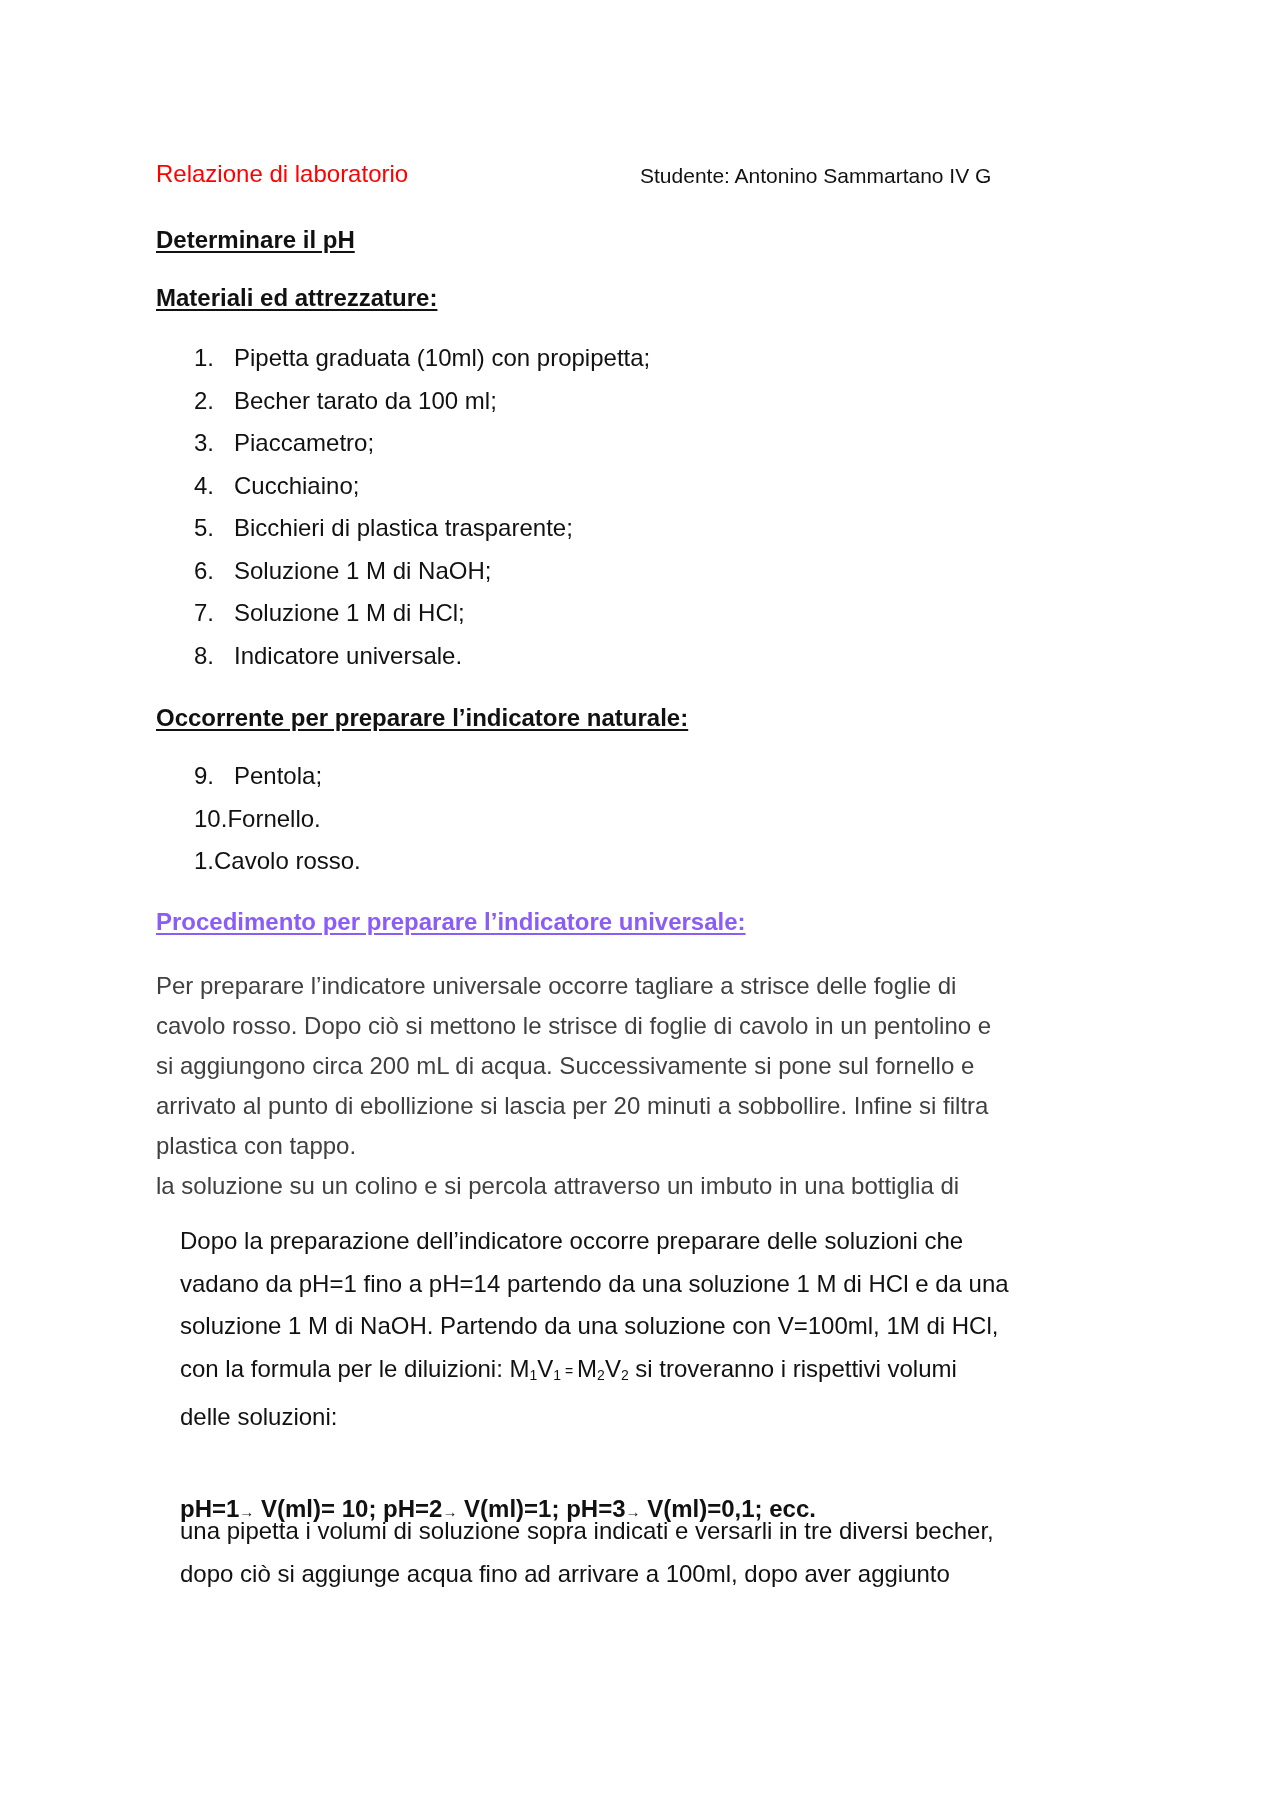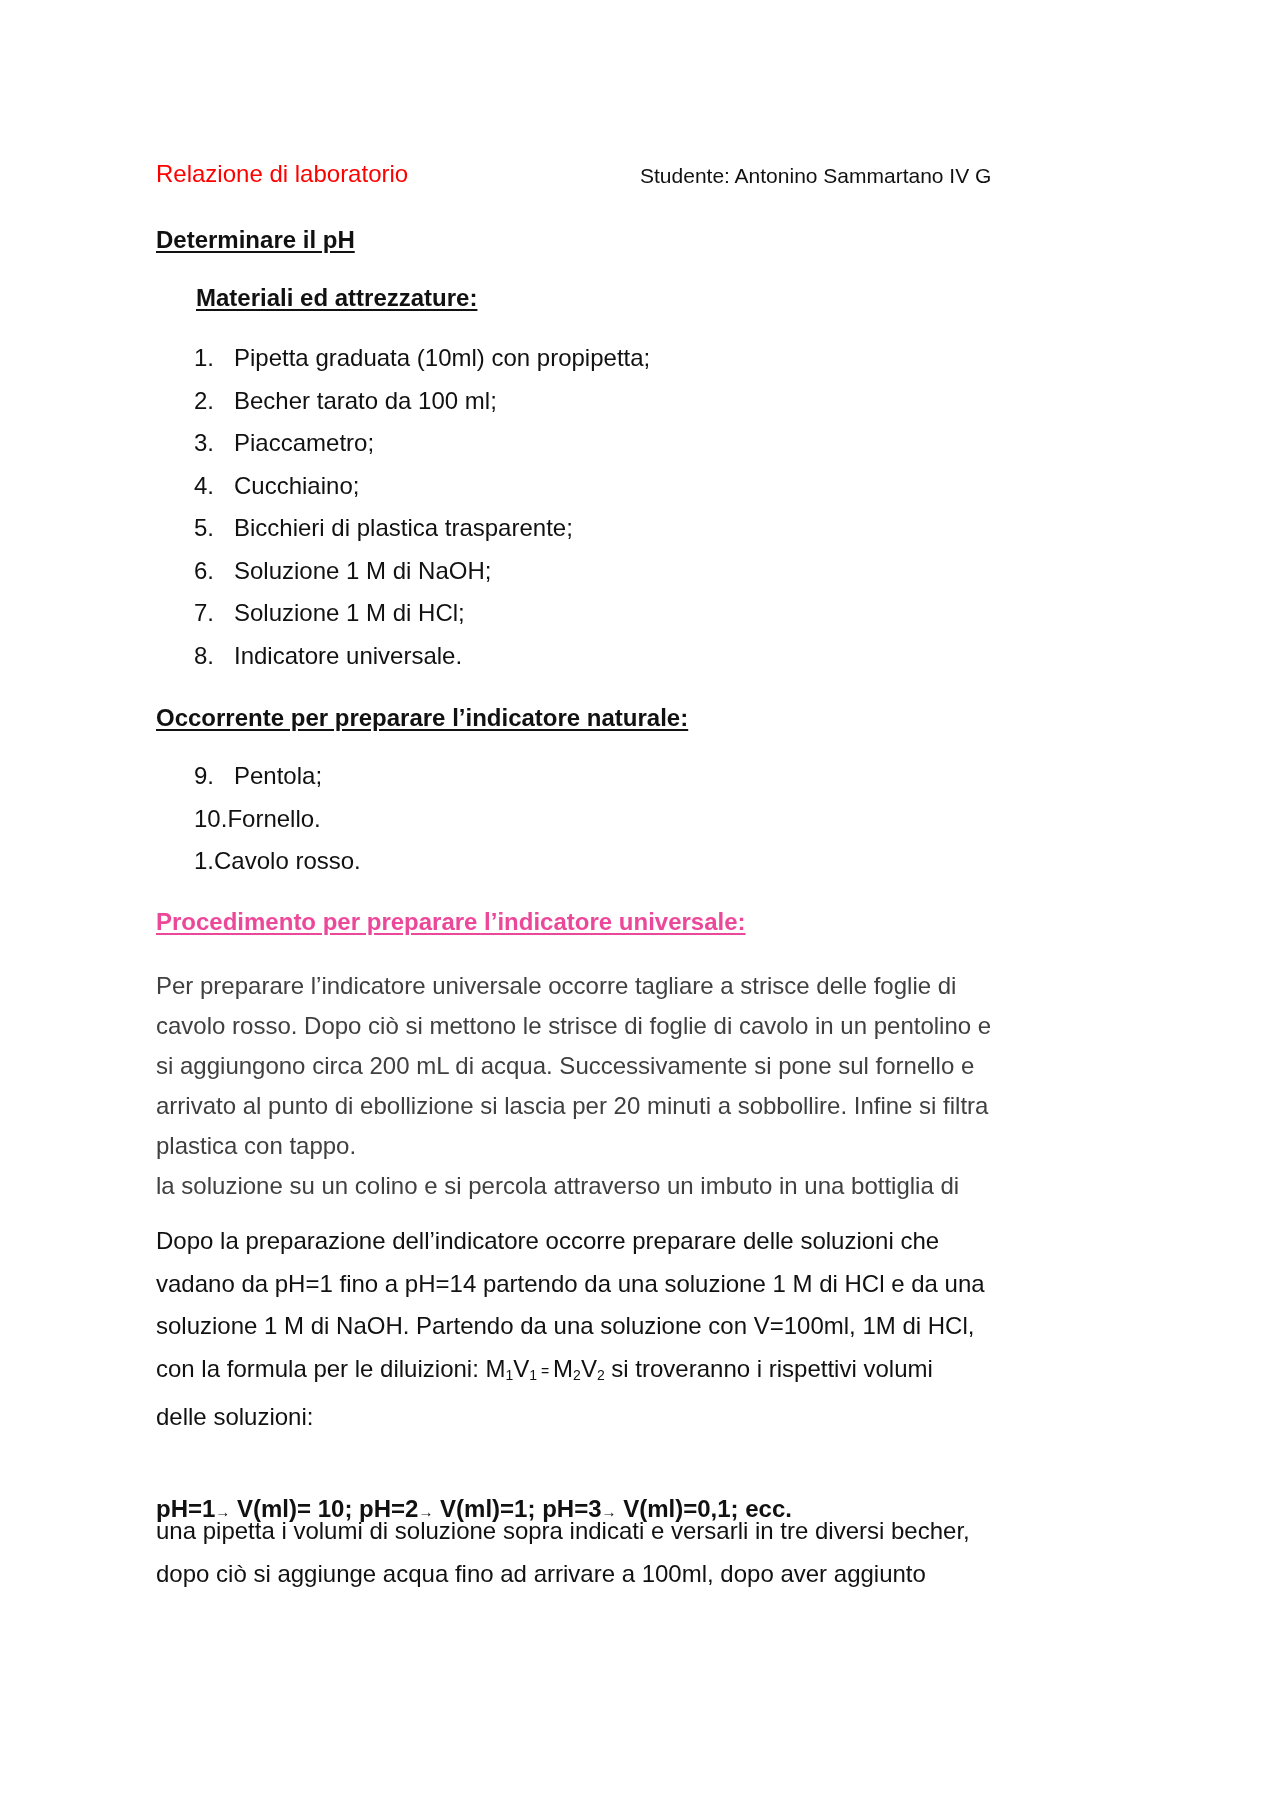--- a/index.html
+++ b/index.html
@@ -6,45 +6,45 @@
   body {
     width: 1280px; height: 1811px; position: relative; overflow: hidden;
     font-family: "Liberation Sans", "DejaVu Sans", sans-serif;
     color: #111111;
   }
   .page { position: absolute; left: 156px; top: 0; width: 980px; }
   .header-row { position: absolute; top: 160px; left: 0; width: 980px; height: 36px; }
   .doc-title { position: absolute; left: 0; top: 0; font-size: 24px; color: #ff0000; white-space: nowrap; }
   .student { position: absolute; left: 484px; top: 4px; font-size: 21px; white-space: nowrap; }
   .heading { position: absolute; left: 0; font-size: 24px; font-weight: bold; text-decoration: underline; text-underline-offset: 3px; white-space: nowrap; text-align: right; }
-  .heading.red { color: #ec4899; }
+  .heading.red { color: #8b5cf6; }
   .list { position: absolute; left: 38px; margin: 0; padding: 0; list-style: none; }
   .list li { height: 42.5px; font-size: 24px; white-space: nowrap; display: flex; }
   .list li .num { display: inline-block; width: 40px; }
   .para { position: absolute; left: 0; width: 990px; font-size: 24px; line-height: 40px; margin: 0; }
   .para.grey { color: #404040; }
-  .para.black { line-height: 42.5px; }
+  .para.black { line-height: 42.5px; margin-left: 24px; }
   .line { display: block; white-space: nowrap; }
   sub.small { font-size: 14px; vertical-align: -3px; }
   .eq { font-size: 14px; vertical-align: 1px; }
   .arrow { font-size: 15px; }
 </style>
 </head>
 <body>
 
 <div class="page">
 
   <div class="header-row">
     <span class="doc-title">Relazione di laboratorio</span>
     <span class="student">Studente: Antonino Sammartano IV G</span>
   </div>
 
   <div class="heading" style="top:226px;">Determinare il pH</div>
 
-  <div class="heading" style="top:284px;margin-left:40px;">Materiali ed attrezzature:</div>
+  <div class="heading" style="top:284px;">Materiali ed attrezzature:</div>
 
   <ol class="list" style="top:344px;">
     <li>
         <span class="num">1.</span>
         <span>Pipetta graduata (10ml) con propipetta;</span>
       </li>
     <li>
         <span class="num">2.</span>
         <span>Becher tarato da 100 ml;</span>
       </li>

